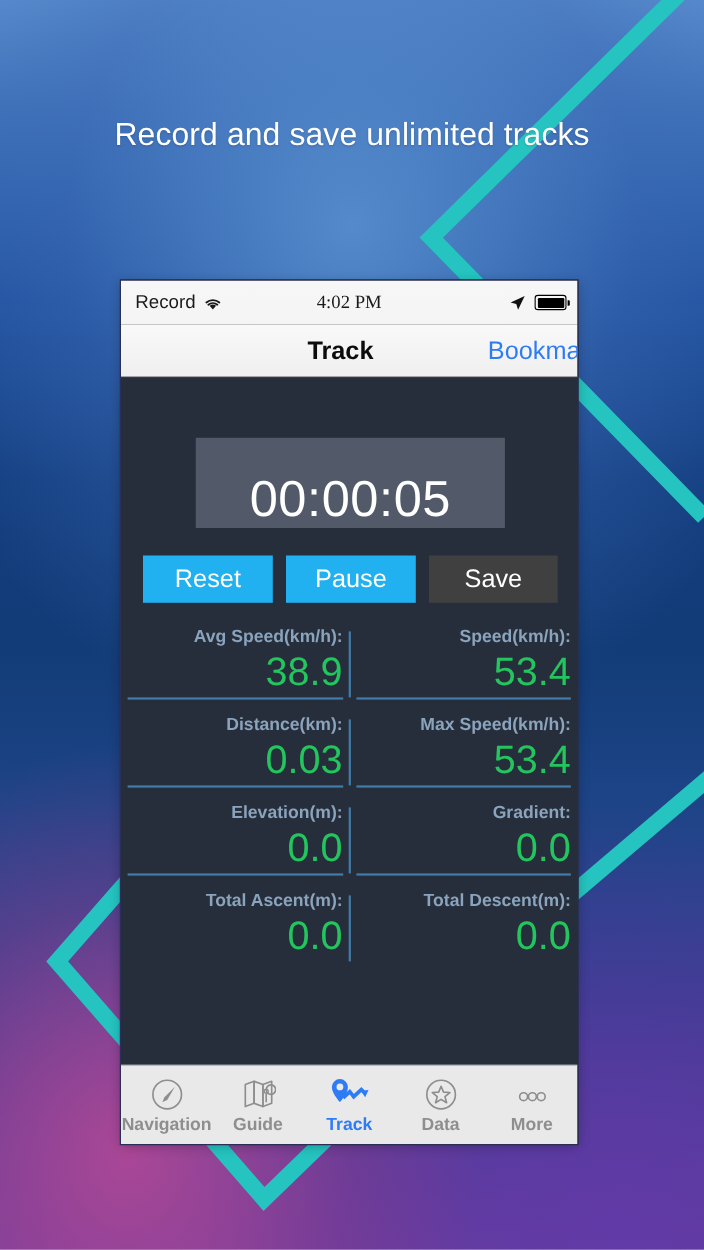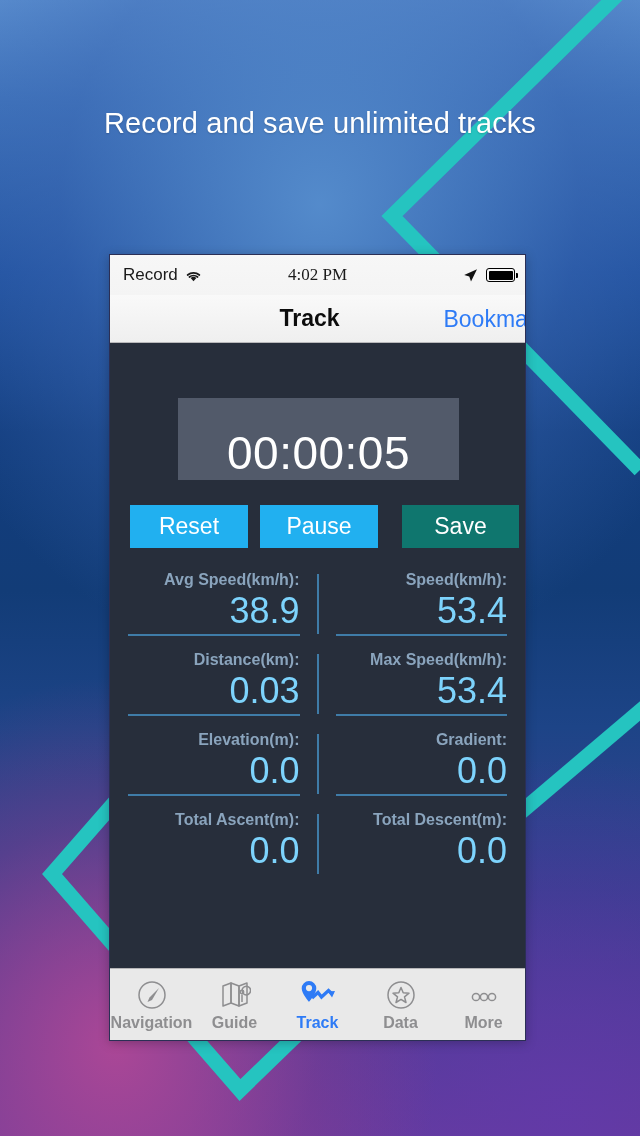--- a/index.html
+++ b/index.html
@@ -70,31 +70,31 @@
     background:#525a6a;
     display:flex; align-items:flex-end; justify-content:center;
   }
   .timer span { color:#fff; font-size:46px; font-weight:500; letter-spacing:0.5px; }
 
   .btnrow { position:absolute; left:20px; top:162px; width:431px; display:flex; gap:12px; }
   .btn { height:43px; display:flex; align-items:center; justify-content:center;
          color:#fff; font-size:23px; }
   .btn.reset { width:118px; background:#21b0f0; }
   .btn.pause { width:118px; background:#21b0f0; }
-  .btn.save  { width:117px; background:#0f766e;margin-left:12px; }
+  .btn.save  { width:117px; background:#404040; }
 
   .stats { position:absolute; left:0; top:225px; width:100%; }
   .srow { display:flex; position:relative; height:80px; }
   .srow .vdiv {
     position:absolute; left:50%; top:6px; bottom:14px; width:2px;
     background:#3f7ca8; transform:translateX(-1px);
   }
-  .cell { width:50%; padding:0 18px; display:flex; flex-direction:column; align-items:flex-end; }
+  .cell { width:50%; padding:0 6px; display:flex; flex-direction:column; align-items:flex-end; }
   .cell .lbl { color:#8aa4bd; font-size:16px; font-weight:700; line-height:20px; padding-top:2px; }
-  .cell .val { color:#7dd3fc; font-size:36px; font-weight:500; line-height:42px; }
+  .cell .val { color:#22c55e; font-size:36px; font-weight:500; line-height:42px; }
   .cell .uline { width:100%; height:2px; background:#3f7ca8; margin-top:2px; }
   .cell.noline .uline { background:transparent; }
 
   
   .tabbar {
     position:absolute; bottom:0; left:0; width:100%; height:72px;
     background:#e9e9e9; border-top:1px solid #b5b5b7;
     display:flex;
     font-weight:bold;
   }

